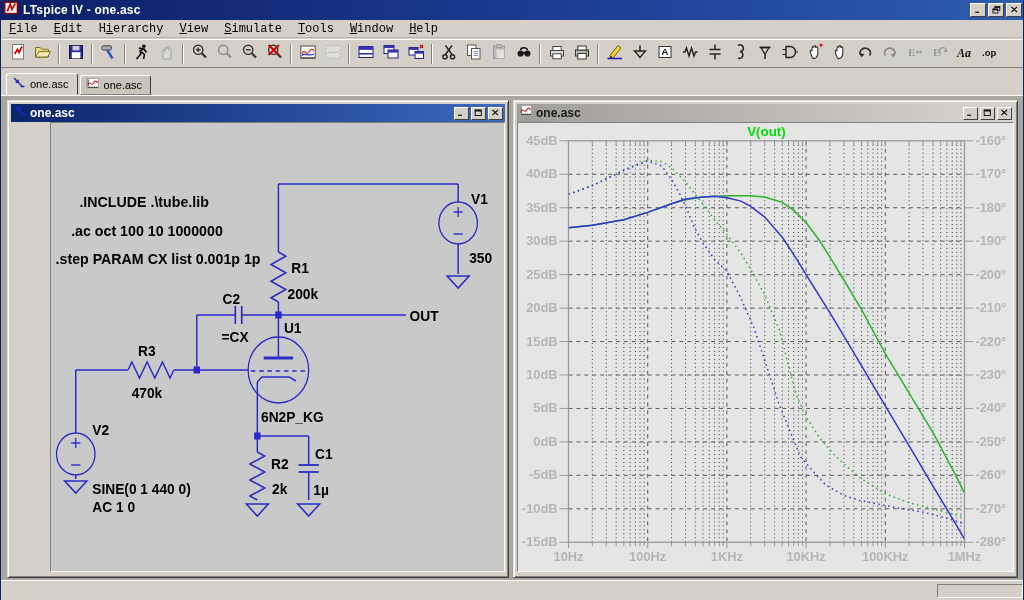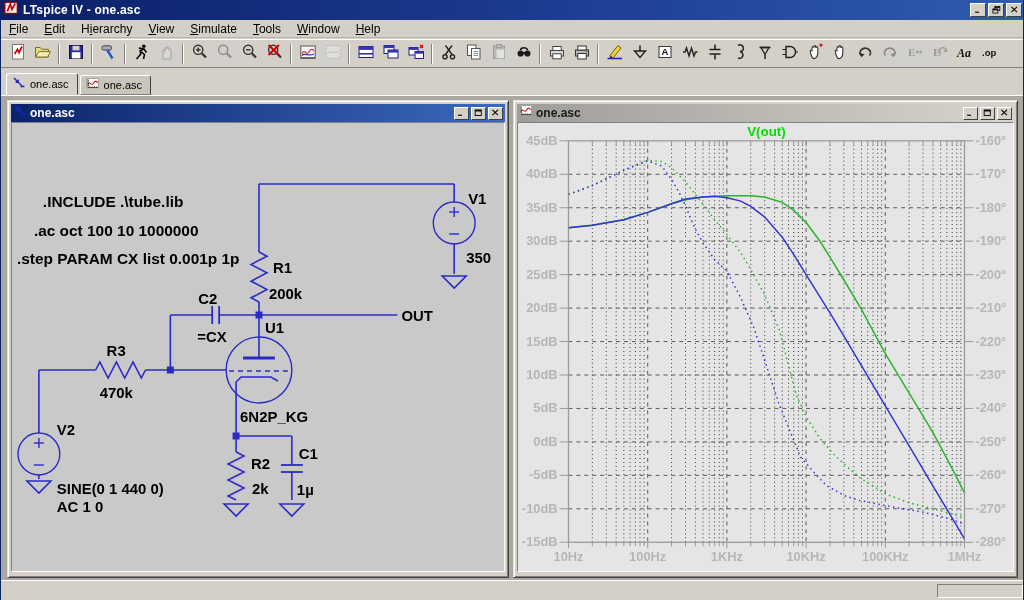--- a/index.html
+++ b/index.html
@@ -13,21 +13,21 @@
     display:flex;align-items:center;padding:0 3px;color:#fff;}
   .titlebar .t-text{font-size:12px;font-weight:bold;margin-left:4px;flex:1;
     white-space:nowrap;letter-spacing:.2px;}
   .winbtn{width:16px;height:14px;margin-left:2px;background:#d4d0c8;
     border:1px solid;border-color:#fff #404040 #404040 #fff;
     display:flex;align-items:center;justify-content:center;padding:0;}
   .winbtn svg{display:block;}
   
   .menubar{position:absolute;left:0;top:20px;width:1024px;height:18px;
     background:#d4d0c8;display:flex;align-items:center;font-size:12px;
-    border-bottom:1px solid #b8b4ac;}
+    border-bottom:1px solid #b8b4ac;font-family:Liberation Mono, monospace;}
   .menu-item{padding:1px 8px;color:#000;}
   .menu-item u{text-decoration:underline;}
   
   .toolbar{position:absolute;left:0;top:39px;width:1024px;height:29px;
     background:#d4d0c8;display:flex;align-items:center;padding-left:4px;
     border-top:1px solid #fff;border-bottom:1px solid #808080;}
   .tbtn{width:25px;height:24px;display:flex;align-items:center;justify-content:center;
     background:#d4d0c8;border:1px solid #d4d0c8;padding:0;}
   .tbtn.disabled{filter:grayscale(1) opacity(.45);}
   .tsep{width:2px;height:20px;margin:0 3px;
@@ -408,21 +408,21 @@
             </button>
             <button class="winbtn">
               <span>
                 <svg viewBox="0 0 18 18" width="11" height="10">
                   <path d="M3.5 3.5 L13.5 13 M13.5 3.5 L3.5 13" stroke="#000" stroke-width="1.9"></path>
                 </svg>
               </span>
             </button>
           </span>
       </div>
-      <div class="wbody" style="height:450px;background:#c9c9c9;">
+      <div class="wbody" style="height:450px;background:#c9c9c9;margin-left:39px;">
         <svg id="schSvg" width="100%" height="100%" viewBox="9 121 494 448" preserveAspectRatio="none">
             <g>
               <text x="40" y="205" font-size="15.5" font-weight="bold" fill="#000000" text-anchor="start" font-family="Liberation Sans,sans-serif">.INCLUDE .\tube.lib</text>
               <text x="31" y="234" font-size="15.5" font-weight="bold" fill="#000000" text-anchor="start" font-family="Liberation Sans,sans-serif">.ac oct 100 10 1000000</text>
               <text x="14" y="262" font-size="15.5" font-weight="bold" fill="#000000" text-anchor="start" font-family="Liberation Sans,sans-serif">.step PARAM CX list 0.001p 1p</text>
             </g>
             <g>
               <line x1="257" y1="182" x2="453" y2="182" stroke="#2a2ac8" stroke-width="1.6"></line>
               <line x1="453" y1="182" x2="453" y2="200" stroke="#2a2ac8" stroke-width="1.6"></line>
               <line x1="453" y1="242" x2="453" y2="272" stroke="#2a2ac8" stroke-width="1.6"></line>

